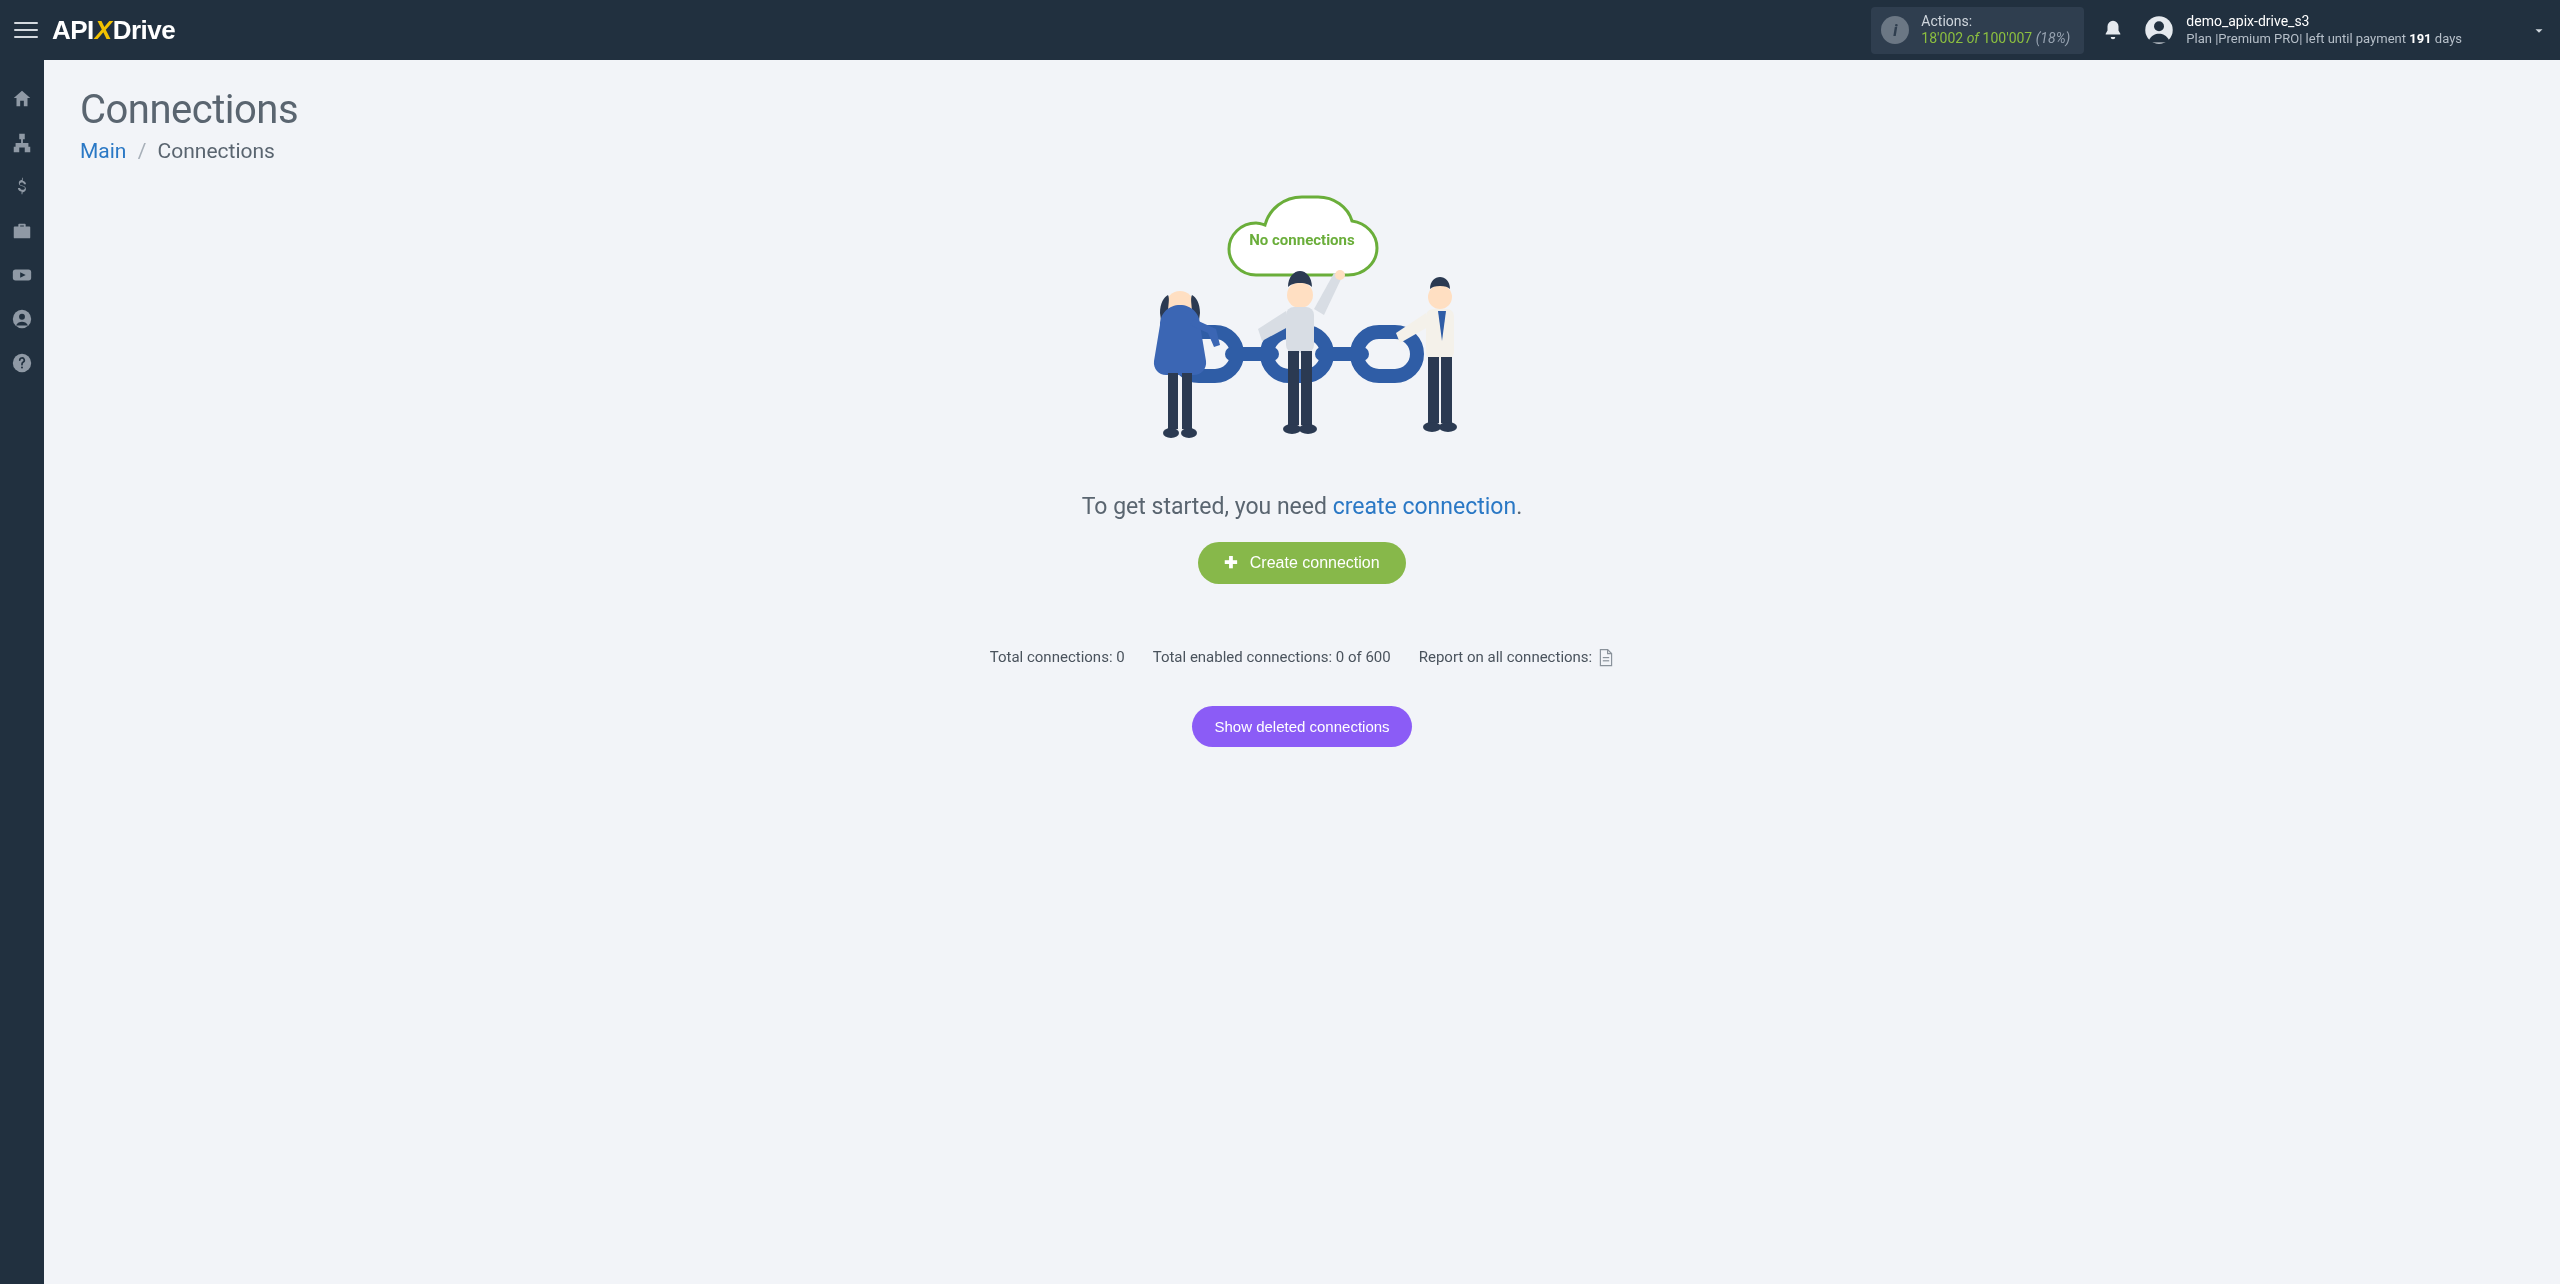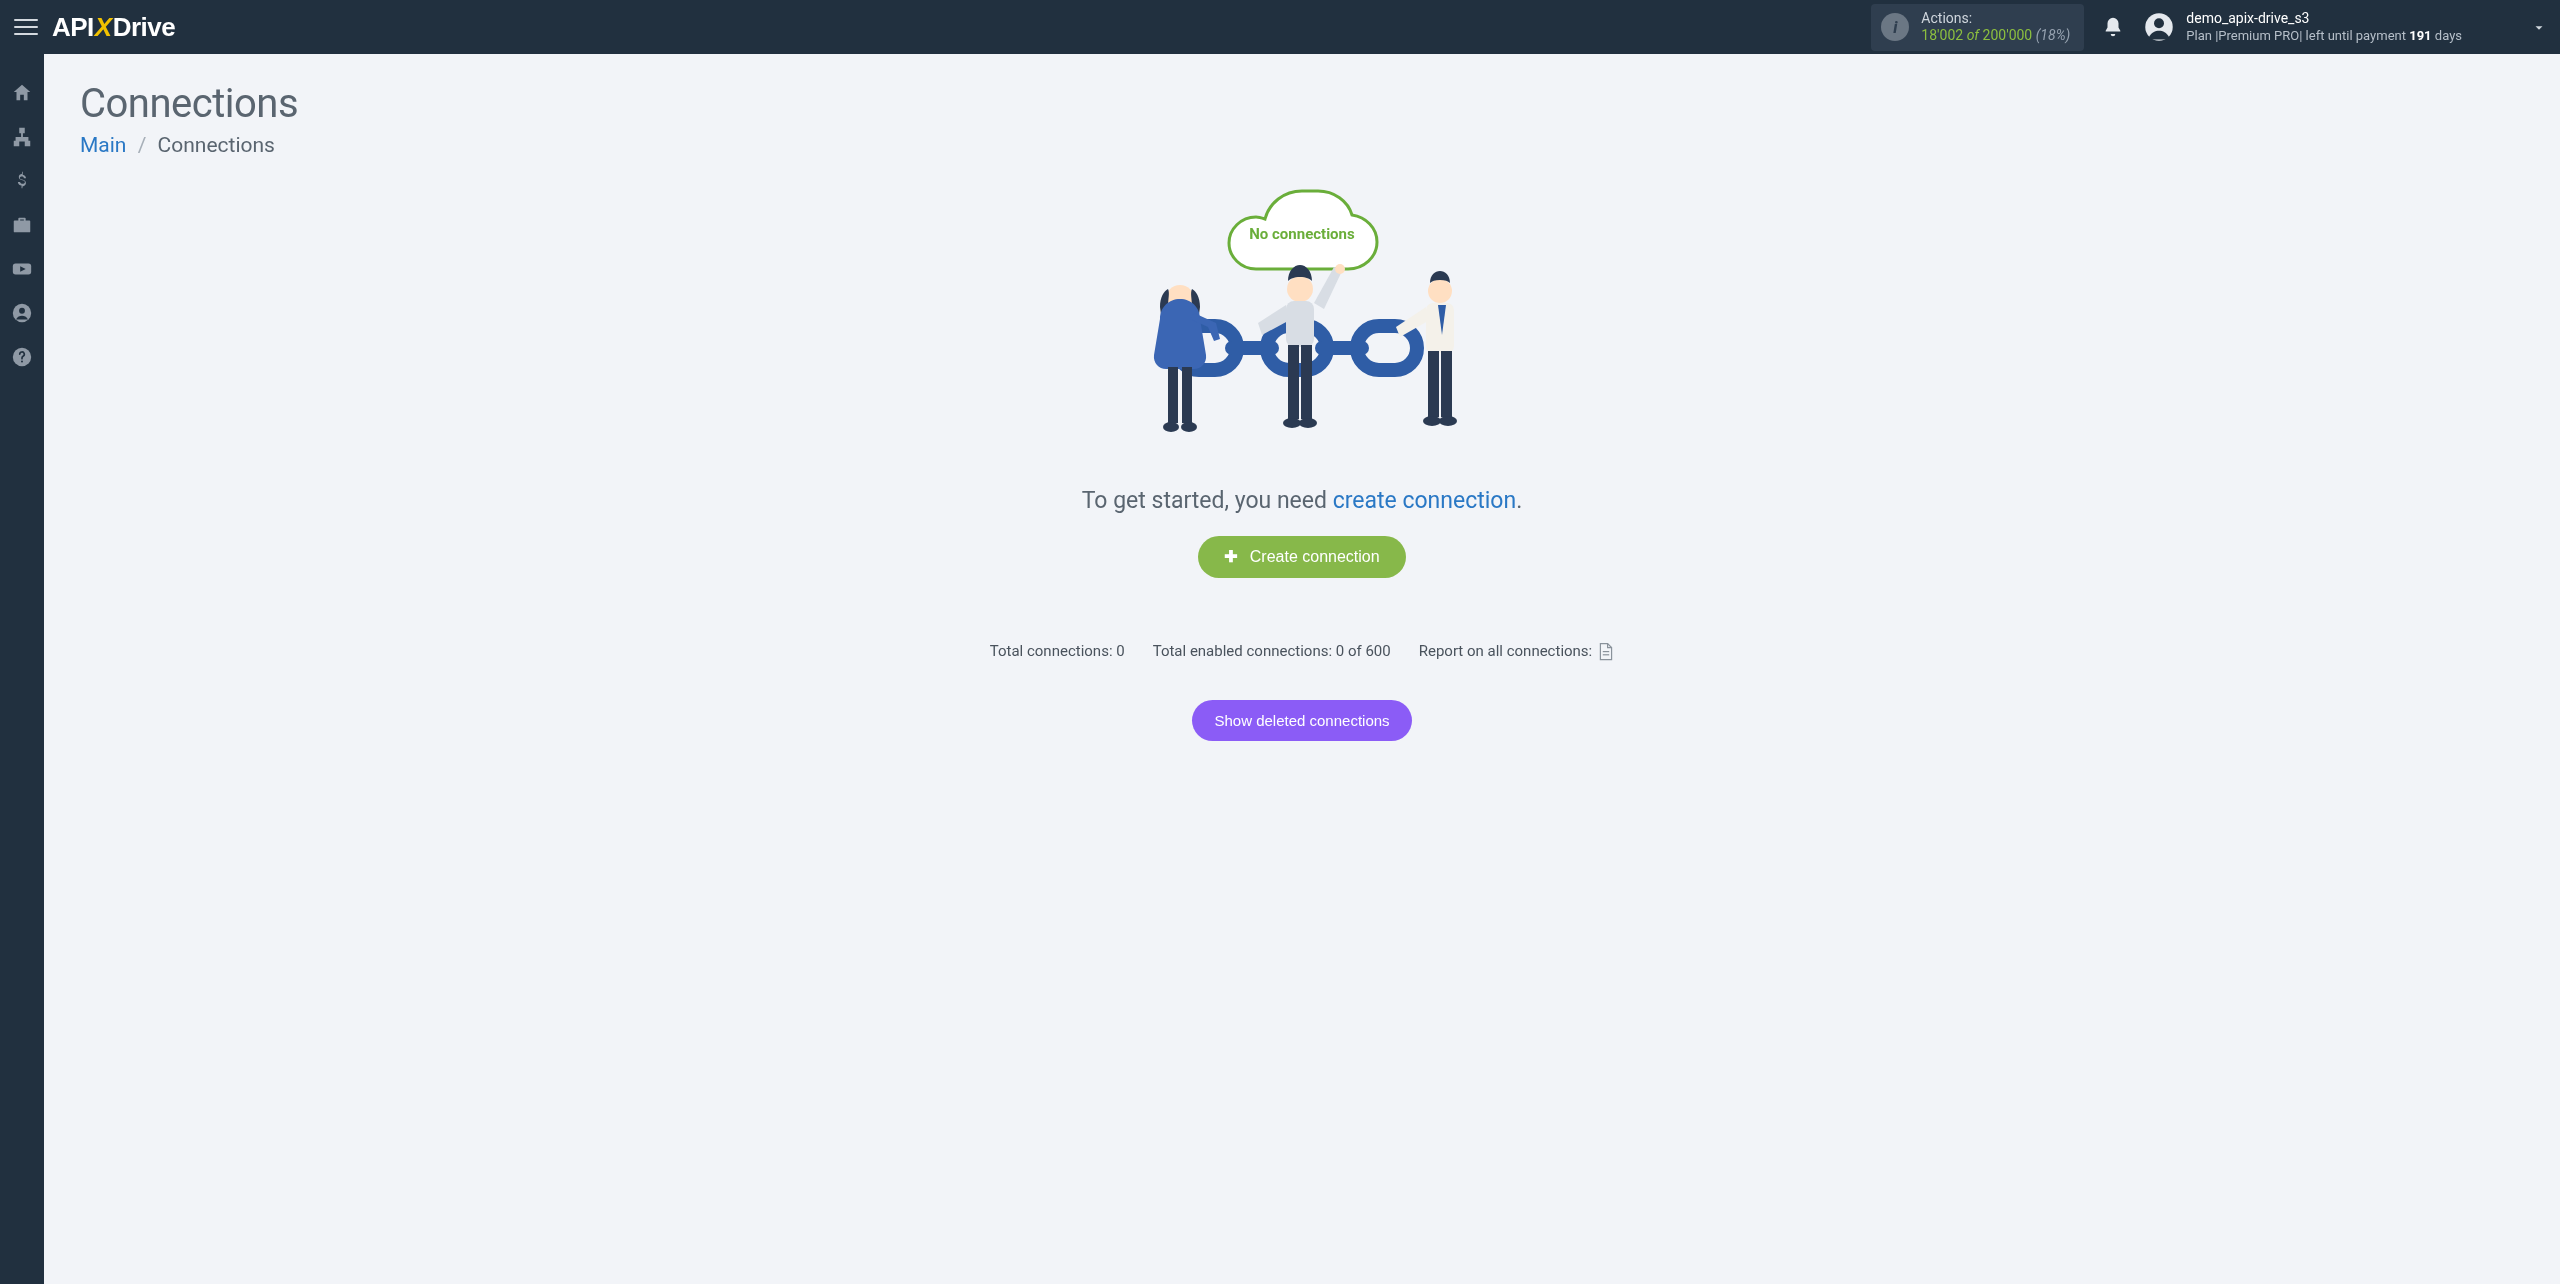--- a/index.html
+++ b/index.html
@@ -5,21 +5,21 @@
   * { margin: 0; padding: 0; box-sizing: border-box; }
   body {
     font-family: -apple-system, BlinkMacSystemFont, "Segoe UI", Roboto, Arial, sans-serif;
     background: #f2f4f8;
     color: #333;
   }
   .topbar {
     display: flex;
     align-items: center;
     background: #21303f;
-    height: 54px;
+    height: 60px;
     padding: 0 14px;
     color: #fff;
   }
   .hamburger {
     width: 24px; height: 24px;
     display: flex; flex-direction: column; justify-content: center; gap: 5px;
     cursor: pointer;
     margin-right: 14px;
   }
   .hamburger span {
@@ -154,21 +154,21 @@
   </div>
   <div class="spacer"></div>
 
   <div class="actions-box">
     <div class="info-circle">i</div>
     <div class="actions-text">
       <div class="label">Actions:</div>
       <div>
         <span class="count">18'002</span>
         <span class="of">of</span>
-        <span class="total">200'000</span>
+        <span class="total">100'007</span>
         <span class="pct">(18%)</span>
       </div>
     </div>
   </div>
 
   <div class="bell-icon">
     <svg viewBox="0 0 24 24">
         <path d="M12 2a6 6 0 0 0-6 6v4.6L4 16v1h16v-1l-2-3.4V8a6 6 0 0 0-6-6zm0 20a2.5 2.5 0 0 0 2.5-2.5h-5A2.5 2.5 0 0 0 12 22z"></path>
       </svg>
   </div>

